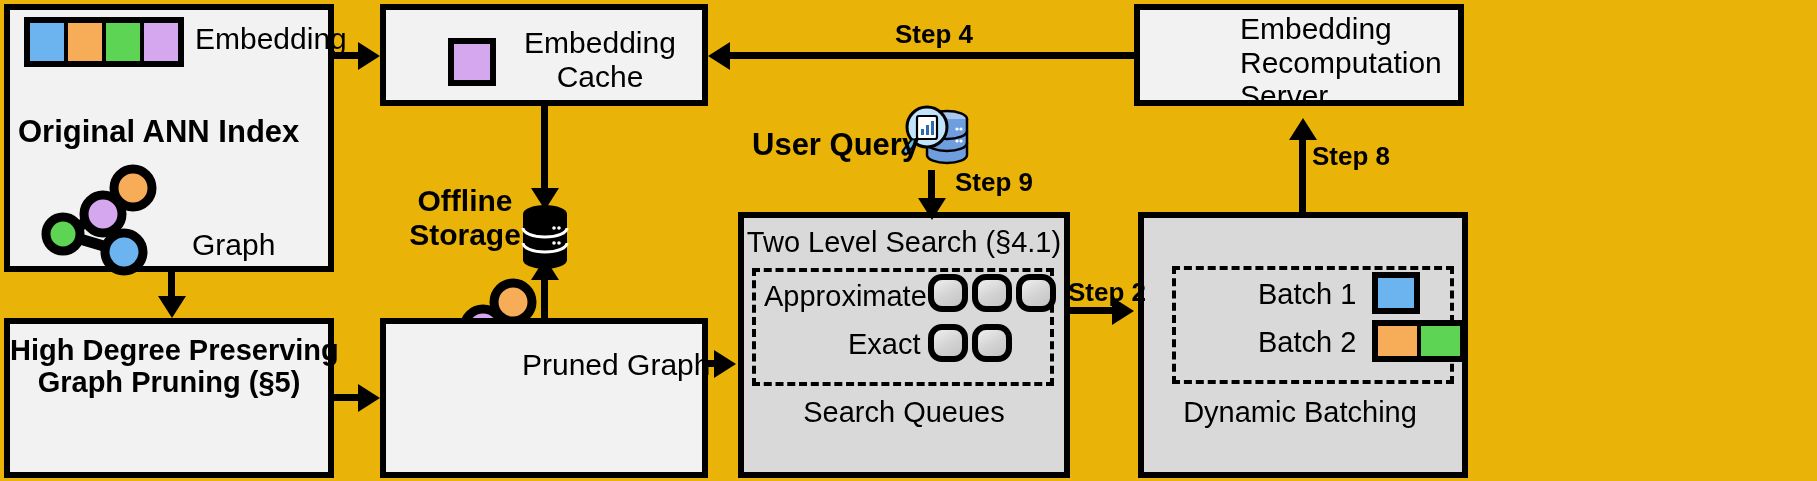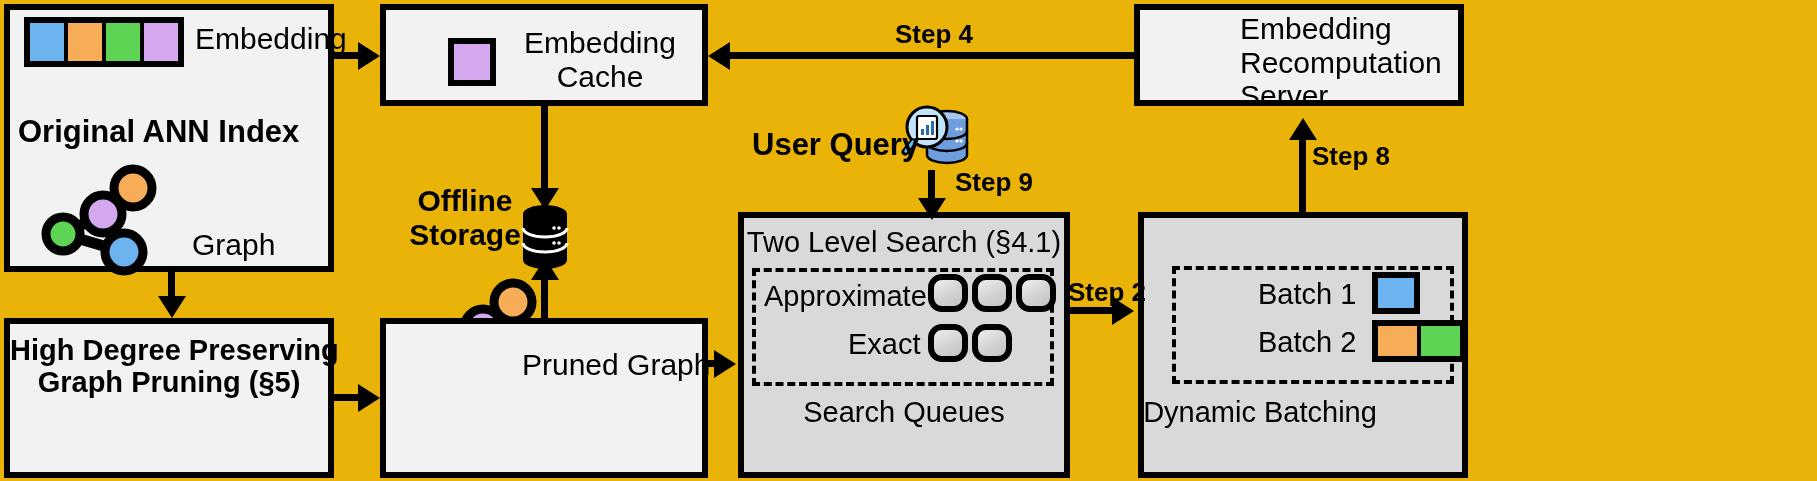--- a/index.html
+++ b/index.html
@@ -247,21 +247,21 @@
 
   <div class="lbl" style="left:1258px;top:278px;font-size:29px;">Batch 1</div>
   <div class="swatch-single" style="left:1372px;top:272px;width:48px;height:42px;background:#6cb4f0;"></div>
 
   <div class="lbl" style="left:1258px;top:326px;font-size:29px;">Batch 2</div>
   <div class="swatch-strip" style="left:1372px;top:320px;width:94px;height:42px;">
     <div class="swatch" style="background:#f7ad57"></div>
     <div class="swatch" style="background:#5ed455"></div>
   </div>
 
-  <div class="lbl ctr" style="left:1100px;top:396px;width:320px;font-size:29px;">Dynamic Batching</div>
+  <div class="lbl ctr" style="left:1140px;top:396px;width:320px;font-size:29px;">Dynamic Batching</div>
 
   <div class="box" style="left:1134px;top:4px;width:330px;height:102px;"></div>
   <div class="lbl" style="left:1240px;top:12px;font-size:30px;">Embedding
 Recomputation
 Server</div>
 
   <div class="hline" style="left:334px;top:52px;width:30px;"></div>
   <div class="arrow-r" style="left:358px;top:42px;"></div>
 
   <div class="vline" style="left:541px;top:106px;height:90px;"></div>

